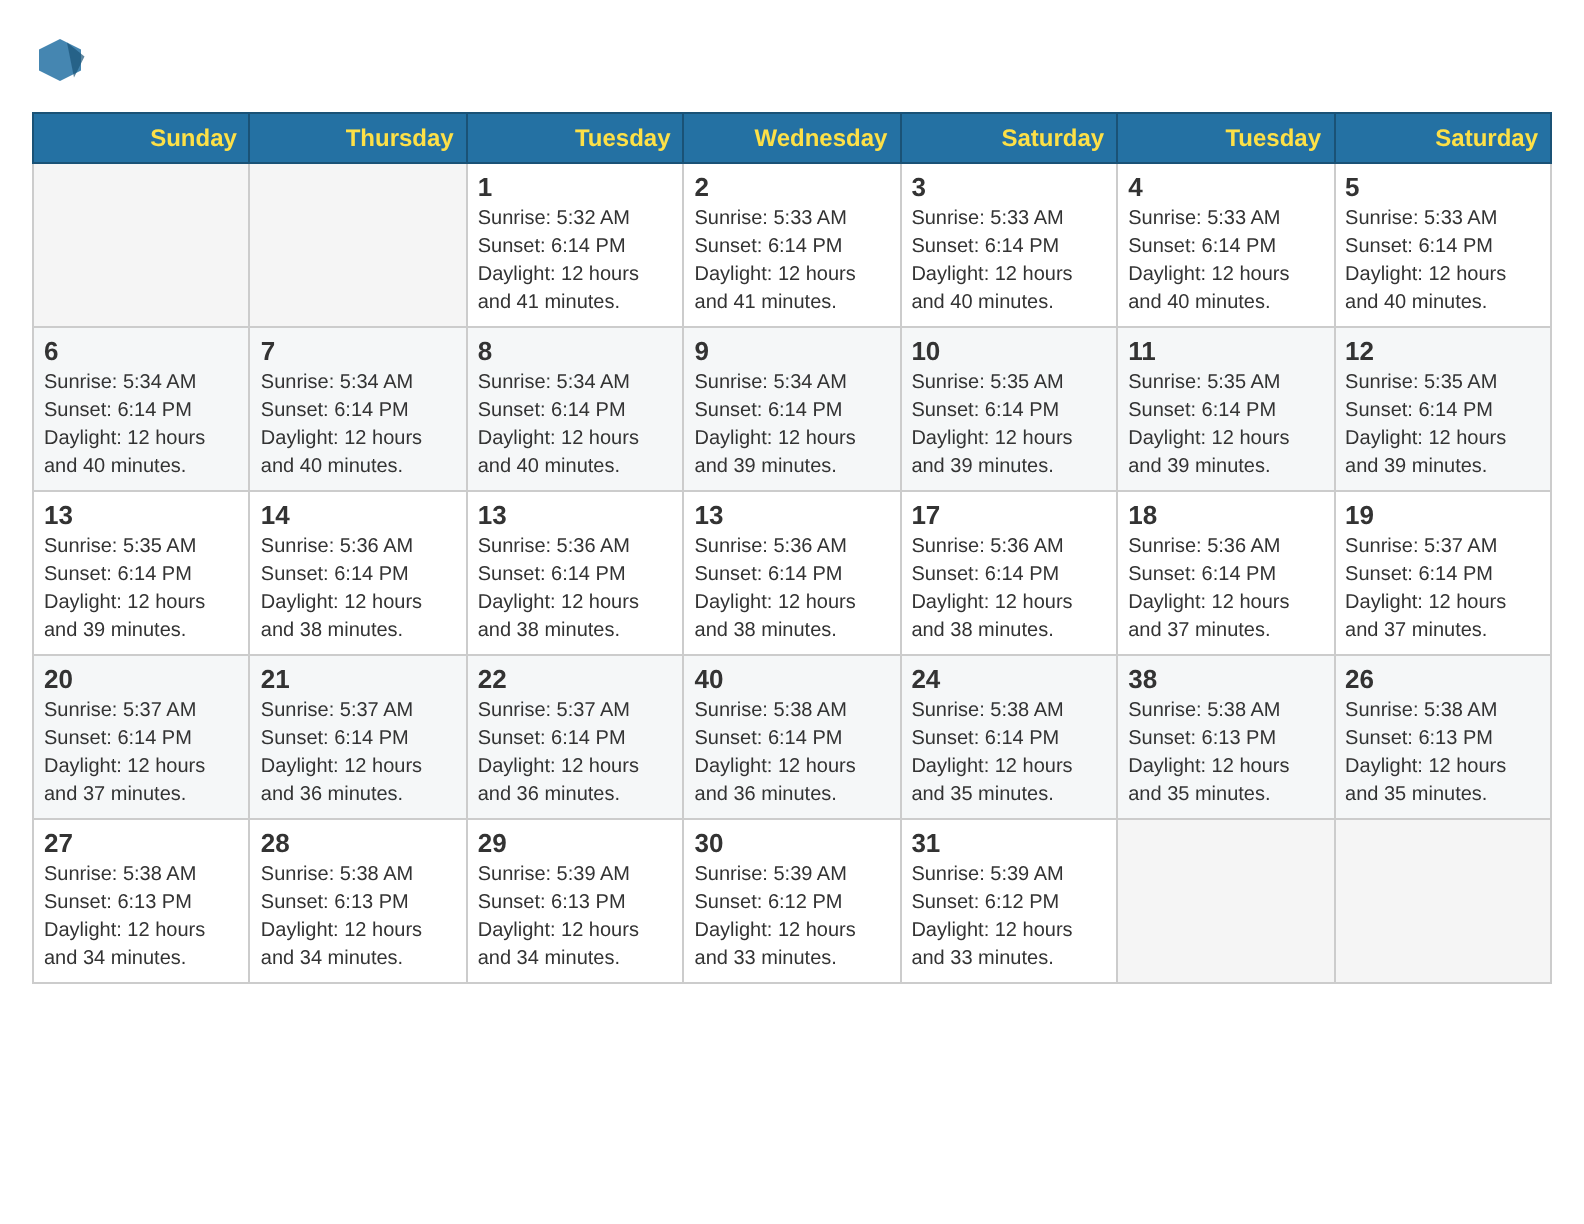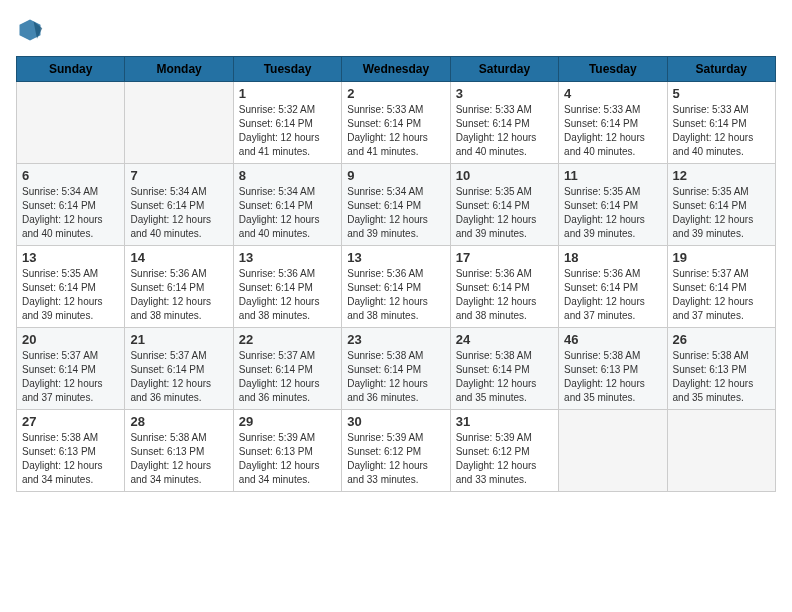--- a/index.html
+++ b/index.html
@@ -48,25 +48,25 @@
       font-size: 14px;
       color: #333;
     }
     .calendar {
       width: 100%;
       border-collapse: collapse;
       border: 1px solid #ccc;
     }
     .calendar th {
       background-color: #2471a3;
-      color: #000000;
+      color: #fde047;
       font-size: 12px;
       font-weight: bold;
       padding: 5px 6px;
-      text-align: center;
+      text-align: right;
       border: 1px solid #1a5276;
     }
     .calendar td {
       vertical-align: top;
       border: 1px solid #ccc;
       padding: 4px 5px;
       width: 108px;
       min-height: 80px;
       font-size: 10px;
       color: #333;
@@ -108,21 +108,21 @@
   <div class="title-block">
     <div class="month-title"></div>
     <div class="location-title"></div>
   </div>
 </div>
 
 <table class="calendar">
   <thead>
     <tr id="days-header">
         <th>Sunday</th>
-        <th>Monday</th>
+        <th>Thursday</th>
         <th>Tuesday</th>
         <th>Wednesday</th>
         <th>Saturday</th>
         <th>Tuesday</th>
         <th>Saturday</th>
       </tr>
   </thead>
   <tbody id="calendar-body">
       <tr>
         <td class="empty-cell"></td>
@@ -215,29 +215,29 @@
         </td>
         <td>
           <span class="day-number">21</span>
           <div class="day-info">Sunrise: 5:37 AM<br>Sunset: 6:14 PM<br>Daylight: 12 hours and 36 minutes.</div>
         </td>
         <td>
           <span class="day-number">22</span>
           <div class="day-info">Sunrise: 5:37 AM<br>Sunset: 6:14 PM<br>Daylight: 12 hours and 36 minutes.</div>
         </td>
         <td>
-          <span class="day-number">23</span>
+          <span class="day-number">40</span>
           <div class="day-info">Sunrise: 5:38 AM<br>Sunset: 6:14 PM<br>Daylight: 12 hours and 36 minutes.</div>
         </td>
         <td>
           <span class="day-number">24</span>
           <div class="day-info">Sunrise: 5:38 AM<br>Sunset: 6:14 PM<br>Daylight: 12 hours and 35 minutes.</div>
         </td>
         <td>
-          <span class="day-number">46</span>
+          <span class="day-number">38</span>
           <div class="day-info">Sunrise: 5:38 AM<br>Sunset: 6:13 PM<br>Daylight: 12 hours and 35 minutes.</div>
         </td>
         <td>
           <span class="day-number">26</span>
           <div class="day-info">Sunrise: 5:38 AM<br>Sunset: 6:13 PM<br>Daylight: 12 hours and 35 minutes.</div>
         </td>
       </tr>
       <tr>
         <td>
           <span class="day-number">27</span>

